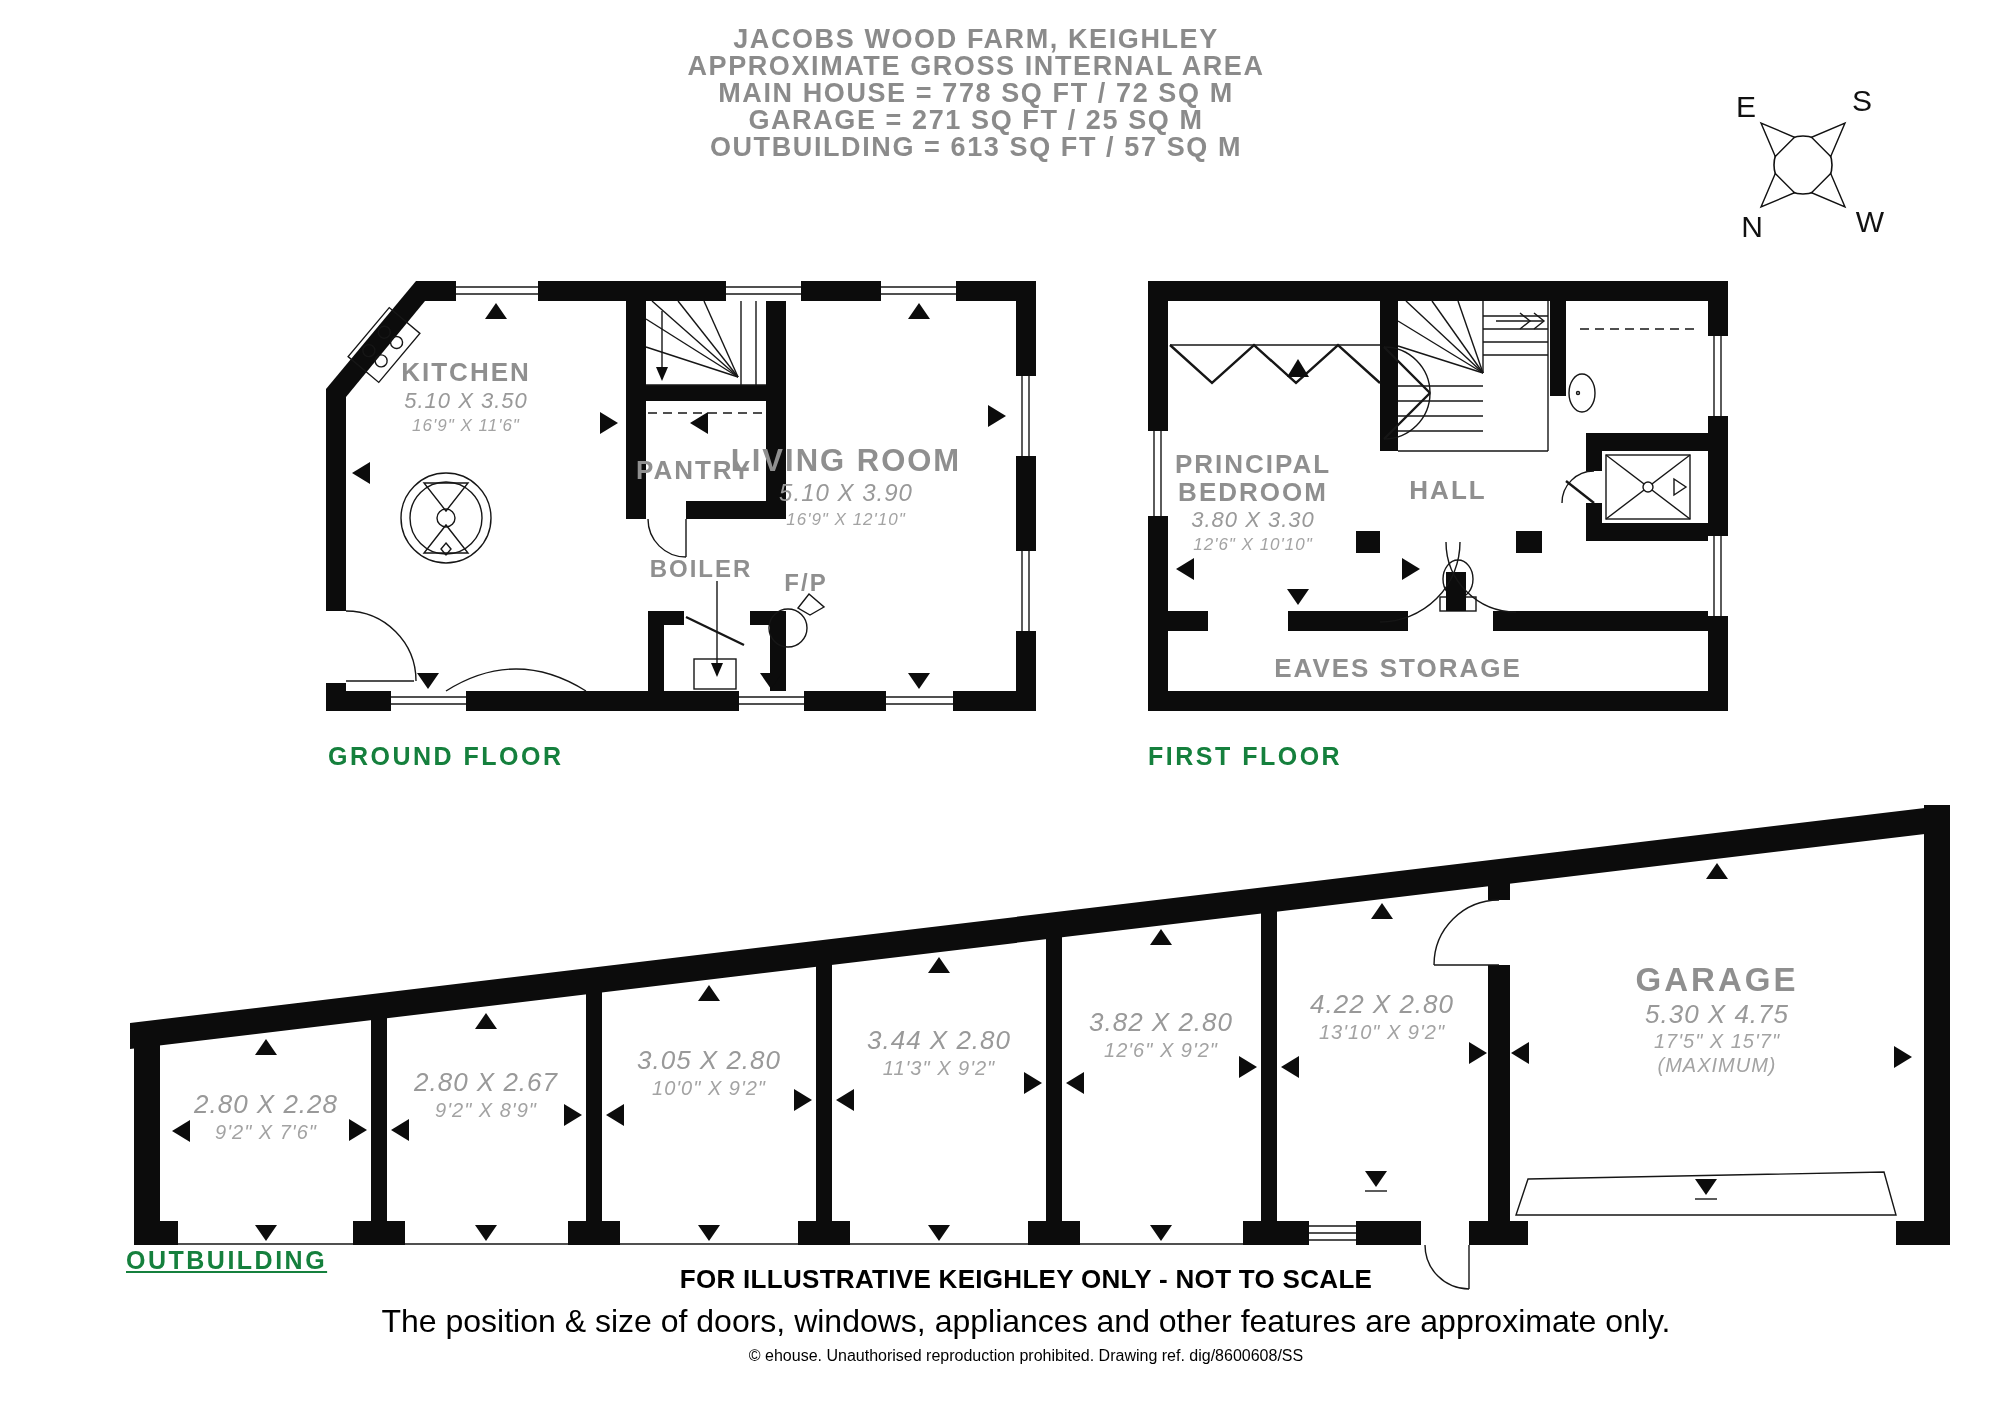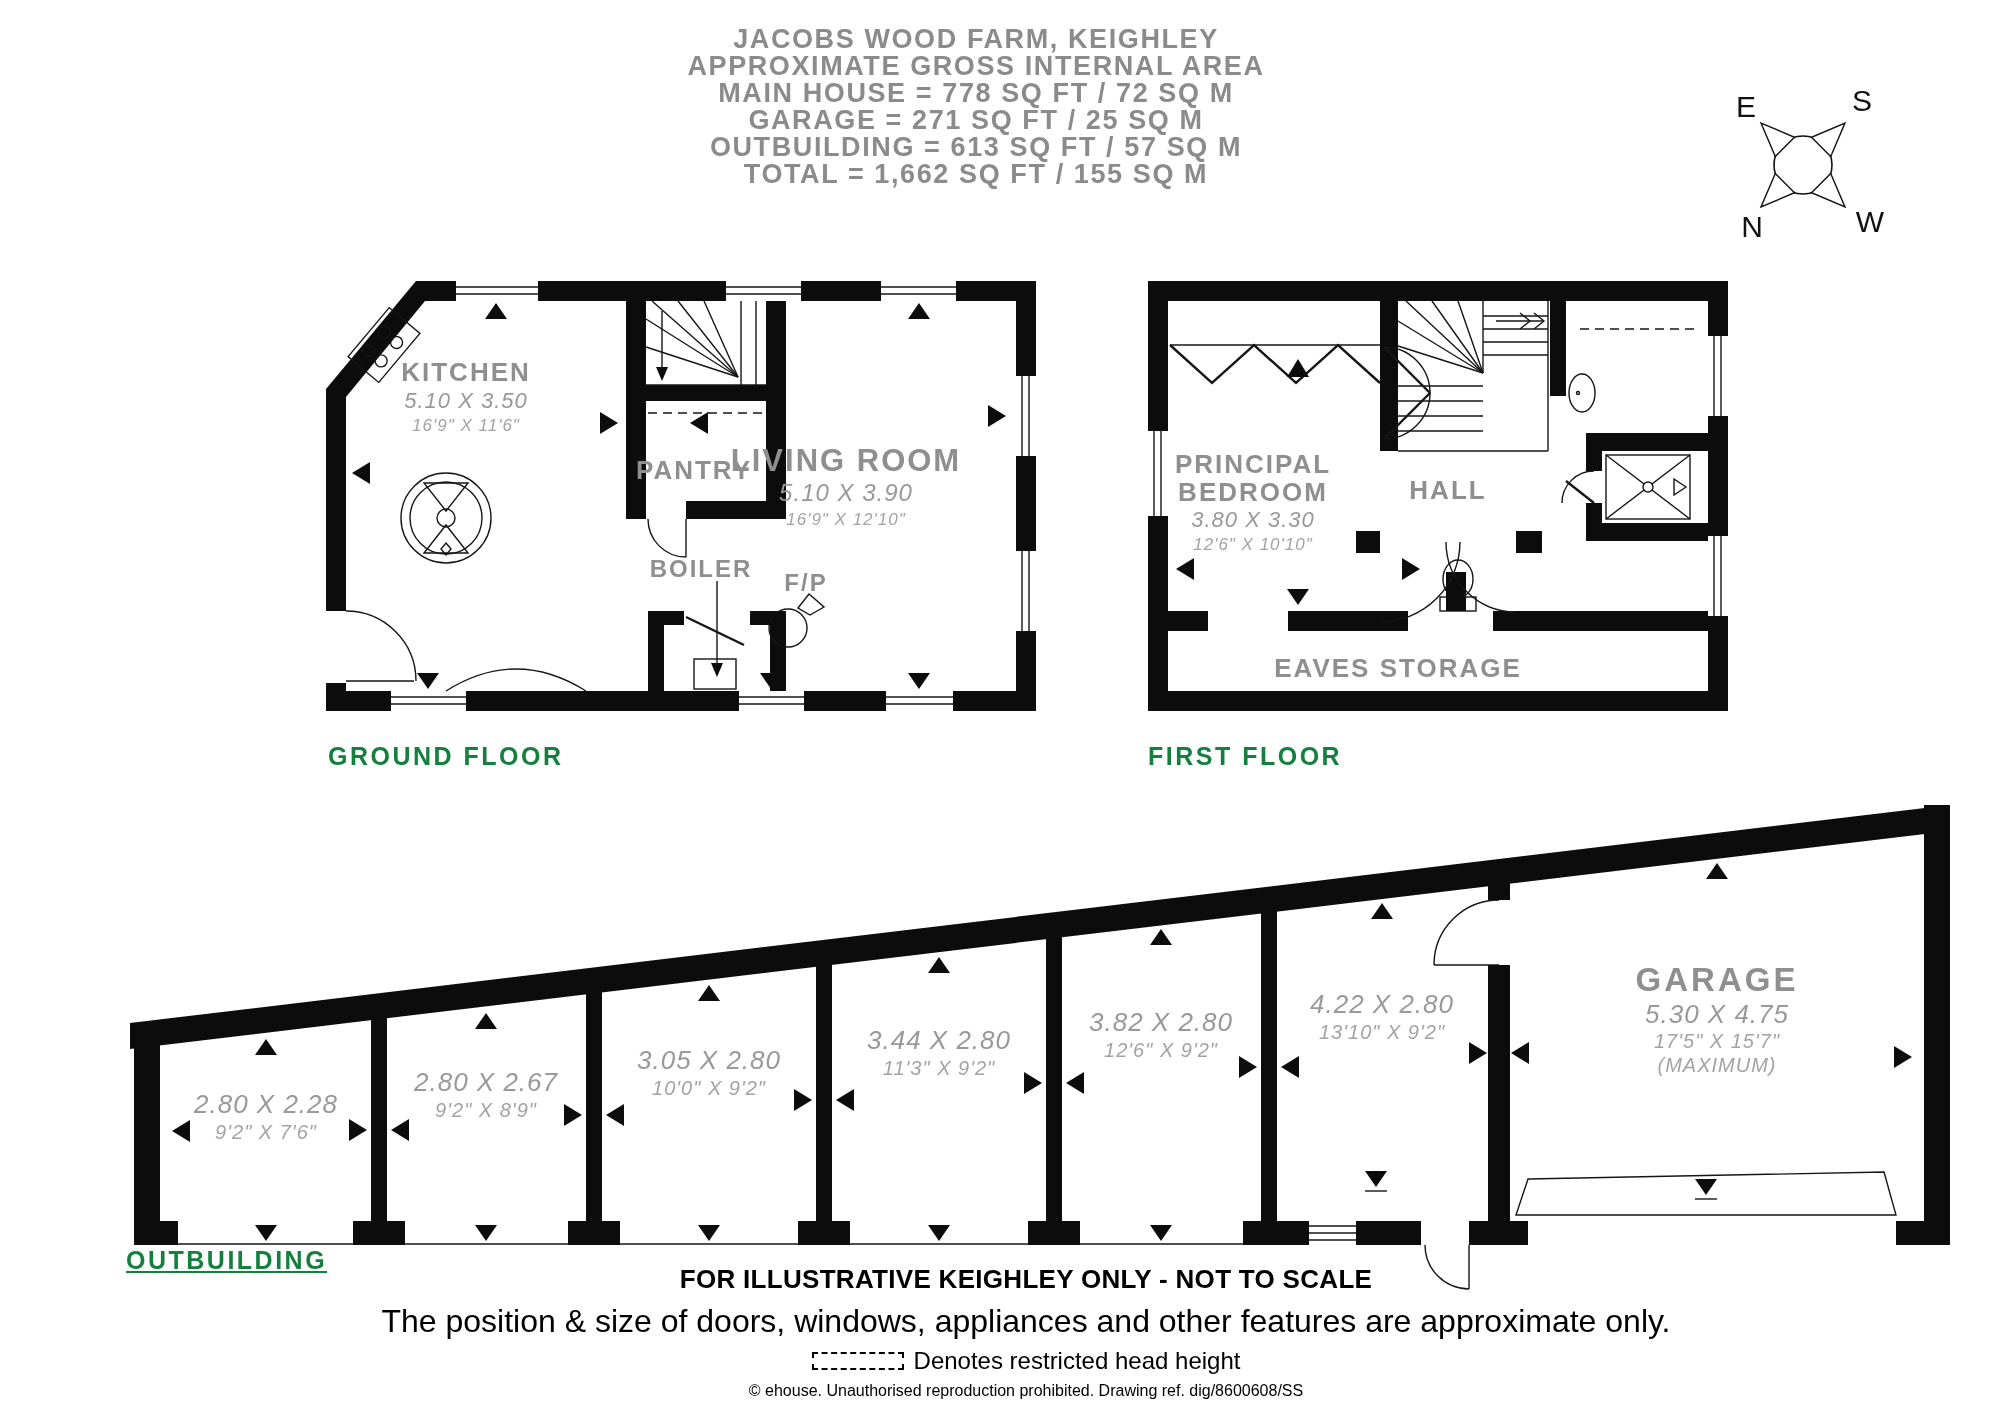--- a/index.html
+++ b/index.html
@@ -49,21 +49,20 @@
 <body>
 
 <div class="page">
 
   <div class="abs titleblock">
     <div>JACOBS WOOD FARM, KEIGHLEY</div>
     <div>APPROXIMATE GROSS INTERNAL AREA</div>
     <div>MAIN HOUSE = 778 SQ FT / 72 SQ M</div>
     <div>GARAGE = 271 SQ FT / 25 SQ M</div>
     <div>OUTBUILDING = 613 SQ FT / 57 SQ M</div>
-    <div>TOTAL = 1,662 SQ FT / 155 SQ M</div>
   </div>
 
   <svg class="abs" style="left:1700px;top:75px;" width="170" height="185" viewBox="0 0 170 185">
     <circle cx="77" cy="90" r="29" fill="#fff" stroke="#111" stroke-width="1.6"></circle>
     <polygon points="104.7,81.5 119,48 85.5,62.3" fill="#fff" stroke="#111" stroke-width="1.4"></polygon>
     <polygon points="49.3,81.5 35,48 68.5,62.3" fill="#fff" stroke="#111" stroke-width="1.4"></polygon>
     <polygon points="49.3,98.5 35,132 68.5,117.7" fill="#fff" stroke="#111" stroke-width="1.4"></polygon>
     <polygon points="104.7,98.5 119,132 85.5,117.7" fill="#fff" stroke="#111" stroke-width="1.4"></polygon>
     <text x="20" y="42" class="compass-letter">E</text>
     <text x="136" y="36" class="compass-letter">S</text>
@@ -371,17 +370,16 @@
     <text x="1593" y="196" class="ob-garage">GARAGE</text>
     <text x="1593" y="228" class="ob-metric">5.30 X 4.75</text>
     <text x="1593" y="253" class="ob-imp">17'5" X 15'7"</text>
     <text x="1593" y="277" class="ob-imp">(MAXIMUM)</text>
   </svg>
   <div class="abs plan-title" style="left:100px;top:1246px;text-decoration:underline;">OUTBUILDING</div>
 
   <div class="abs footer">
     <div class="f1">FOR ILLUSTRATIVE KEIGHLEY ONLY - NOT TO SCALE</div>
     <div class="f2">The position &amp; size of doors, windows, appliances and other features are approximate only.</div>
-    <div class="f3"><span class="legend-box"></span><span>Denotes restricted head height</span></div>
     <div class="f4">© ehouse. Unauthorised reproduction prohibited. Drawing ref. dig/8600608/SS</div>
   </div>
 
 </div>
 
 </body></html>

